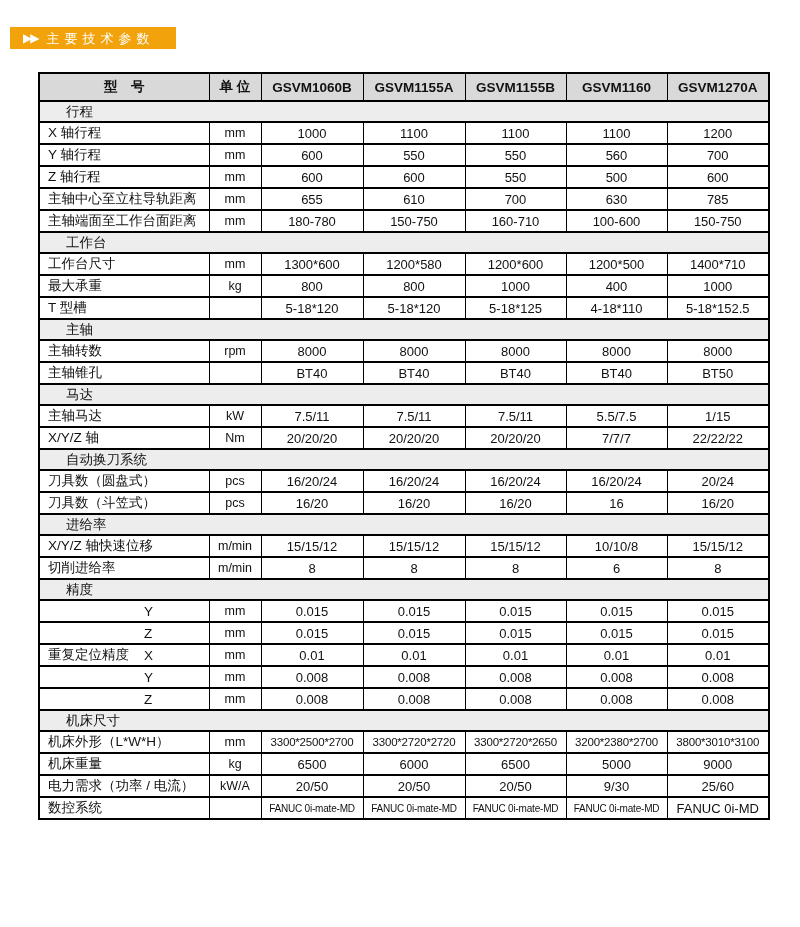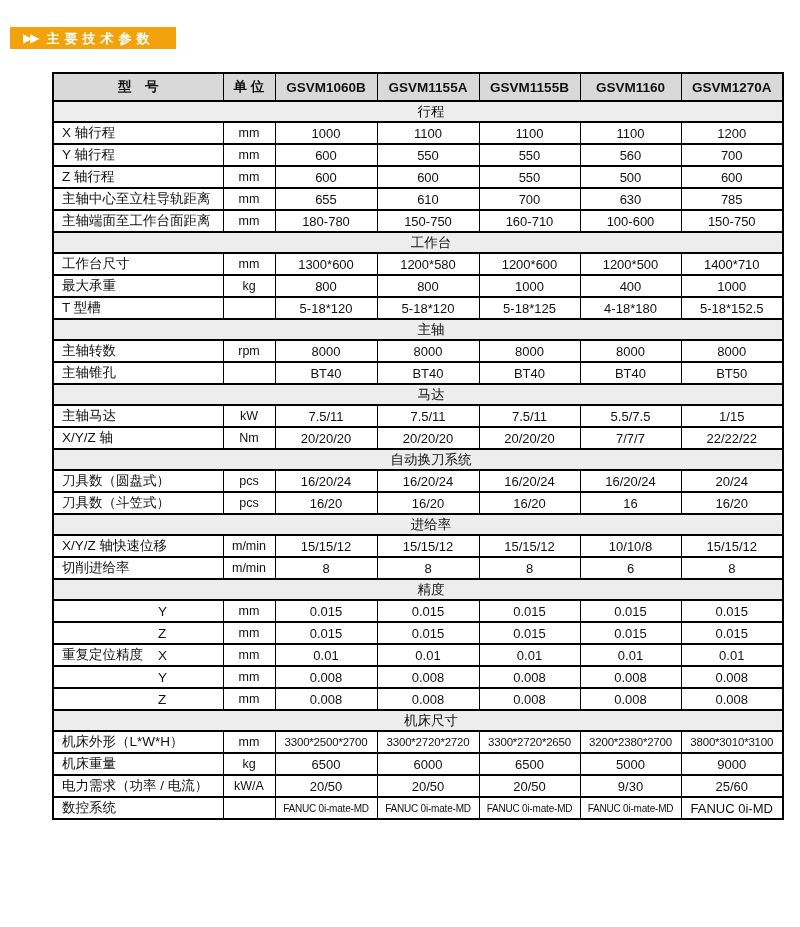--- a/index.html
+++ b/index.html
@@ -25,28 +25,28 @@
     box-sizing: border-box;
   }
   .banner .arrows {
     font-size: 12px;
     line-height: 1;
     margin-right: 9px;
     letter-spacing: -2px;
   }
   .banner .banner-title {
     font-size: 13px;
-    font-weight: bold;
+    font-weight: normal;
     letter-spacing: 5px;
     line-height: 1;
     white-space: nowrap;
   }
   table.spec-table {
     position: absolute;
-    left: 52px;
+    left: 38px;
     top: 72px;
     width: 730px;
     border-collapse: collapse;
     table-layout: fixed;
     border: 2px solid var(--border-color, #000);
   }
   .spec-table th, .spec-table td {
     border-top: 2px solid var(--border-color, #000);
     border-bottom: 2px solid var(--border-color, #000);
     border-left: 1px solid var(--border-color, #000);
@@ -60,21 +60,21 @@
     height: 26px;
     font-size: 13.5px;
     font-weight: bold;
     text-align: center;
     vertical-align: middle;
   }
   .spec-table td.section {
     background: var(--section-bg, #ededed);
     height: 19px;
     font-size: 13.5px;
-    text-align: center;
+    text-align: left;
     padding-left: 26px;
     vertical-align: middle;
     margin-left: 24px;
   }
   .spec-table tbody tr.spec-row { height: 22px; }
   .spec-table td.label {
     position: relative;
     font-size: 13.5px;
     text-align: left;
     padding-left: 8px;
@@ -204,21 +204,21 @@
           <td class="val">1000</td>
           <td class="val">400</td>
           <td class="val">1000</td>
         </tr>
         <tr class="spec-row">
           <td class="label"><span>T 型槽</span></td>
           <td class="unit"></td>
           <td class="val">5-18*120</td>
           <td class="val">5-18*120</td>
           <td class="val">5-18*125</td>
-          <td class="val">4-18*180</td>
+          <td class="val">4-18*110</td>
           <td class="val">5-18*152.5</td>
         </tr>
         <tr>
           <td colspan="7" class="section">主轴</td>
         </tr>
         <tr class="spec-row">
           <td class="label"><span>主轴转数</span></td>
           <td class="unit">rpm</td>
           <td class="val">8000</td>
           <td class="val">8000</td>

